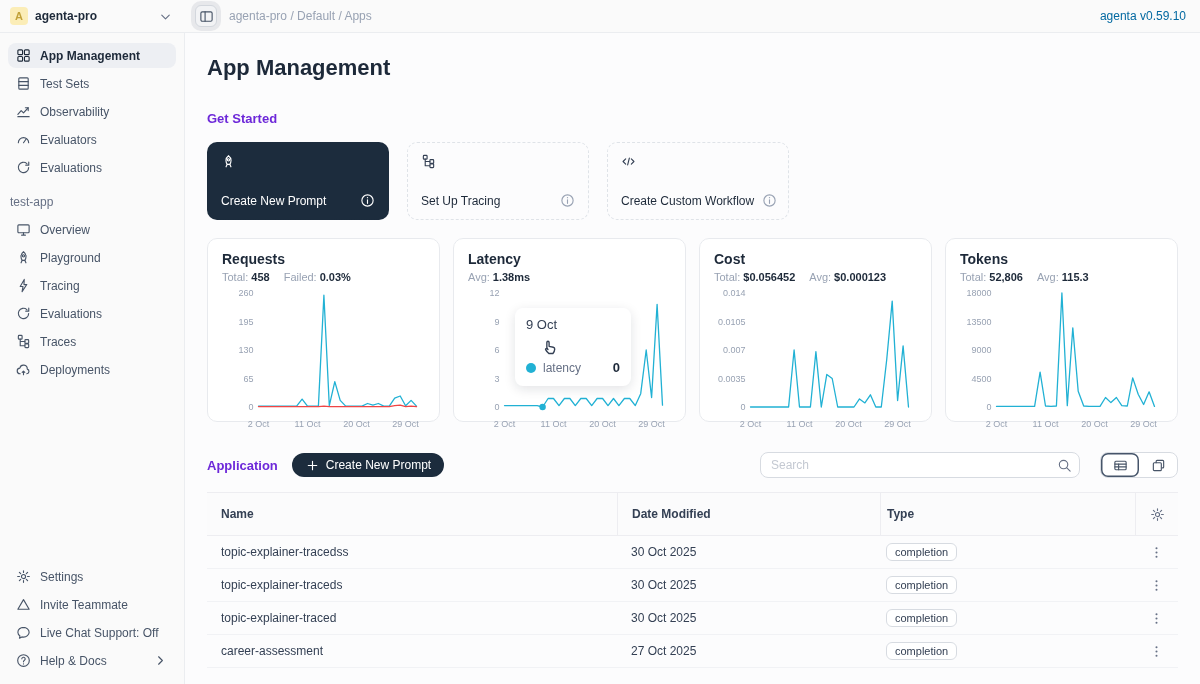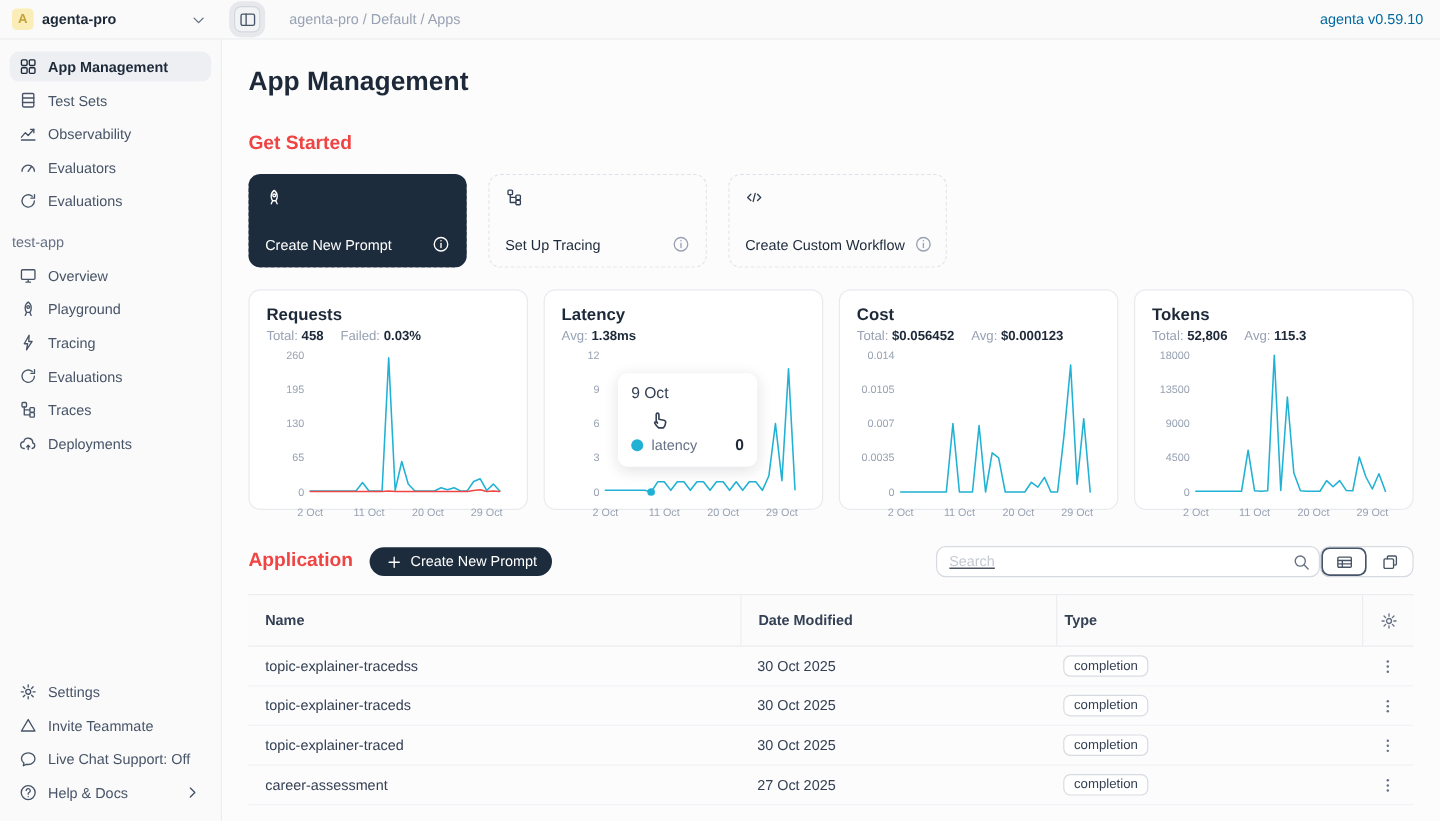--- a/index.html
+++ b/index.html
@@ -11,40 +11,40 @@
   .topbar { position:fixed; top:0; left:0; width:1200px; height:33px; background:#fafafa;
             border-bottom:1px solid #ebedf0; display:flex; align-items:center; z-index:20; }
   .topbar-left { width:185px; flex:0 0 185px; display:flex; align-items:center; gap:7px; padding:0 12px 0 10px; }
   .avatar { width:18px; height:18px; border-radius:4px; background:#fbedb7; color:#c2a23a;
             font-size:11px; font-weight:700; display:flex; align-items:center; justify-content:center; }
   .ws-name { font-size:12px; font-weight:600; color:#1d2939; }
   .ws-chev { margin-left:auto; color:#667085; }
   .panel-toggle { margin-left:10px; width:22px; height:22px; border-radius:6px; border:1px solid #d3d7dd;
             background:#f2f3f5; color:#475467; display:flex; align-items:center; justify-content:center;
             cursor:pointer; box-shadow:0 0 0 4px #e7e8eb; }
-  .breadcrumb { margin-left:24px; font-size:12px; color:#98a2b3; cursor:pointer; }
+  .breadcrumb { margin-left:12px; font-size:12px; color:#98a2b3; cursor:pointer; }
   .version { margin-left:auto; padding-right:14px; font-size:12px; color:#0369a1; }
 
   
   .sidebar { position:fixed; top:33px; left:0; bottom:0; width:185px; background:#fafafa;
              border-right:1px solid #ebedf0; display:flex; flex-direction:column; padding:10px 8px 8px; }
   .nav-item { display:flex; align-items:center; gap:9px; padding:5px 8px; margin-bottom:3px;
               border-radius:8px; font-size:12px; color:#475467; cursor:pointer; }
   .nav-item .icon { color:#475467; }
   .nav-item.active { background:#edeff3; color:#1d2939; font-weight:600; }
   .nav-item.active .icon { color:#1d2939; }
   .nav-label { white-space:nowrap; }
   .nav-section { font-size:12px; color:#667085; padding:12px 2px 8px; }
   .sidebar-footer { margin-top:auto; }
   .trail-icon { margin-left:auto; color:#667085; }
 
   
   .main { position:fixed; top:33px; left:185px; right:0; bottom:0; overflow:hidden; padding:14px 22px 0; }
   .page-title { font-size:22px; font-weight:700; color:#1d2939; margin:8px 0 30px; }
-  .section-heading { font-size:16px; font-weight:700; color:#ef4444; }
+  .section-heading { font-size:13px; font-weight:700; color:#6d28d9; }
 
   
   .gs-cards { display:flex; gap:18px; margin:16px 0 18px; }
   .gs-card { width:182px; height:78px; border-radius:10px; border:1px dashed #dfe3e8;
              padding:11px 13px; display:flex; flex-direction:column; justify-content:space-between; cursor:pointer; }
   .gs-card .gs-icon { color:#344054; }
   .gs-card.dark { background:#1c2c3d; border-color:#1c2c3d; }
   .gs-card.dark .gs-icon, .gs-card.dark .gs-label, .gs-card.dark .info { color:#fff; }
   .gs-label-row { display:flex; align-items:center; justify-content:space-between; gap:8px; }
   .gs-label { font-size:12px; font-weight:500; color:#1d2939; white-space:nowrap; }
@@ -68,21 +68,21 @@
   .tt-val { margin-left:auto; font-size:13px; font-weight:600; color:#1d2939; }
   .cursor-icon { position:absolute; left:26px; top:30px; color:#344054; }
   .cursor-icon svg { width:18px; height:18px; }
 
   
   .app-header { display:flex; align-items:center; margin-top:30px; margin-bottom:14px; }
   .create-btn { display:flex; align-items:center; gap:6px; margin-left:14px; background:#1c2c3d; color:#fff;
                 border:none; border-radius:12px; height:24px; padding:0 13px; font-size:12px;
                 font-family:inherit; cursor:pointer; }
   .create-btn .icon { color:#fff; }
-  .app-header-right { margin-left:auto; display:flex; gap:0; align-items:center;text-decoration:underline; }
+  .app-header-right { margin-left:auto; display:flex; gap:20px; align-items:center; }
   .search-box { display:flex; align-items:center; width:320px; height:26px; background:#fff;
                 border:1px solid #d7dbe1; border-radius:8px; overflow:hidden; }
   .search-box input { flex:1; border:none; outline:none; background:transparent; font-size:12px;
                       padding:0 10px; color:#344054; font-family:inherit; }
   .search-box input::placeholder { color:#c4c9d2; }
   .search-btn { width:30px; height:100%; display:flex; align-items:center; justify-content:center;
                 color:#667085; cursor:pointer; background:transparent; border:none; }
   .view-toggle { display:flex; height:26px; border:1px solid #d7dbe1; border-radius:8px; background:#fff; }
   .vt-btn { width:38px; display:flex; align-items:center; justify-content:center; color:#475467; cursor:pointer; }
   .vt-btn.active { box-shadow:inset 0 0 0 1.5px #46556a; border-radius:7px; }

